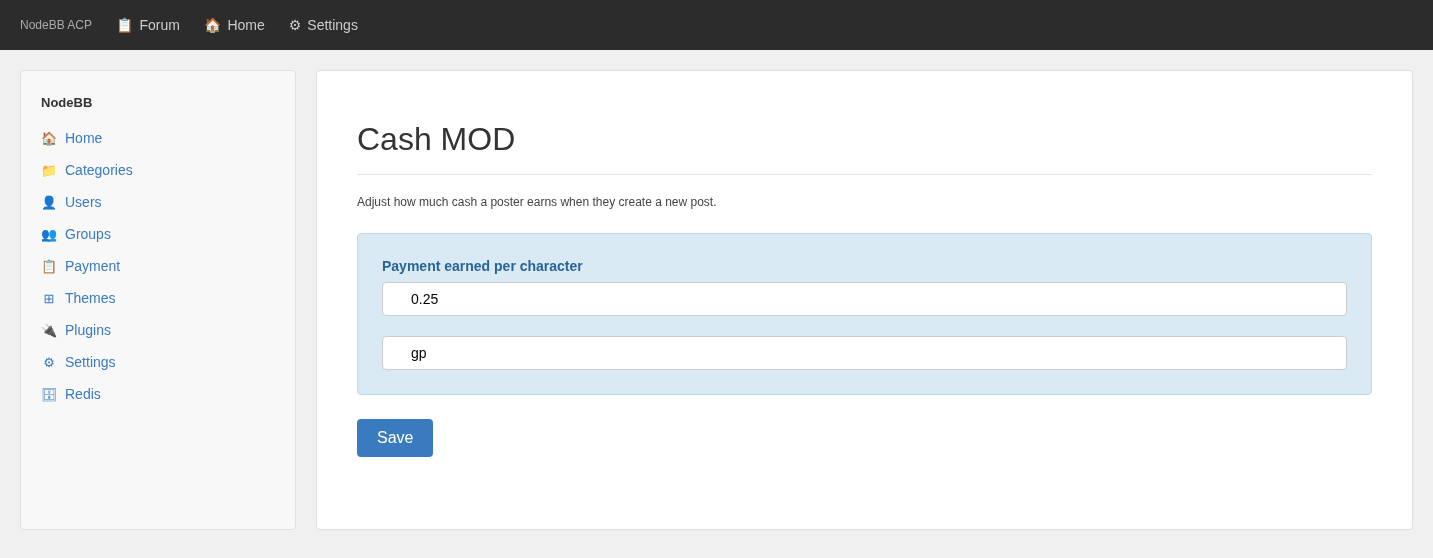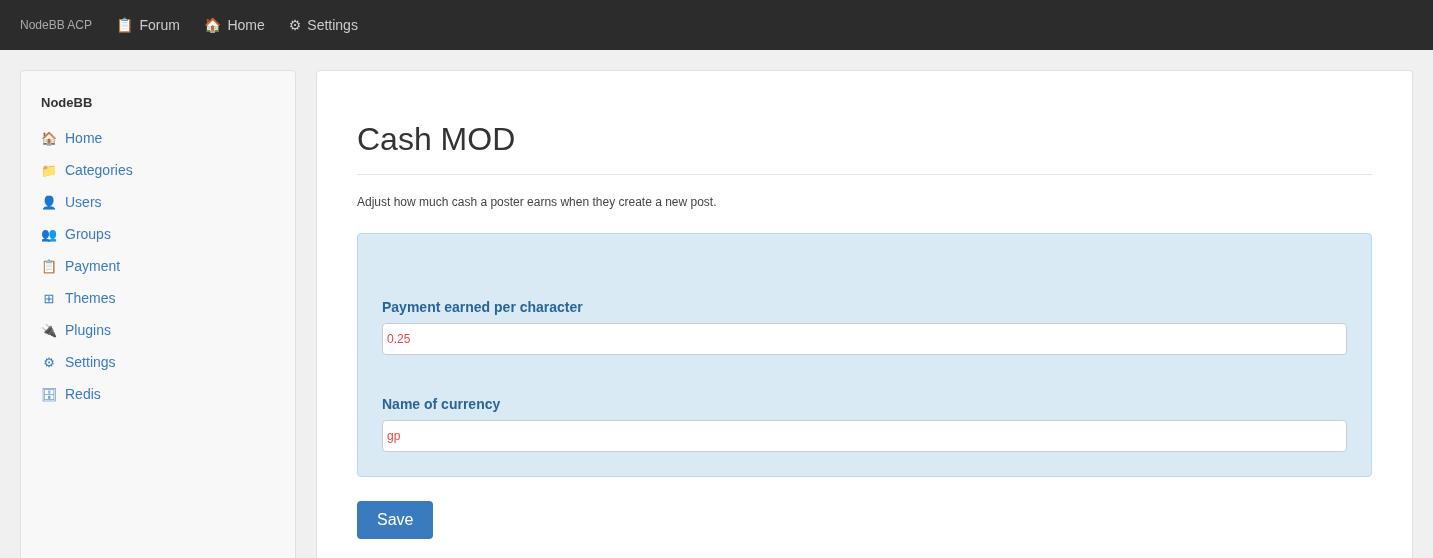--- a/index.html
+++ b/index.html
@@ -100,38 +100,37 @@
     
     .form-panel {
       background: #d9eaf5;
       border: 1px solid #b8d9ef;
       border-radius: 4px;
       padding: 24px;
       margin-bottom: 24px;
     }
     .form-group {
       margin-bottom: 20px;
-      margin-top: 41px;
     }
     .form-group:last-child { margin-bottom: 0; }
     .form-label {
       display: block;
       font-size: 14px;
       font-weight: 700;
       color: #2a6496;
       margin-bottom: 8px;
     }
     .form-input {
       width: 100%;
-      padding: 8px 4px;
-      font-size: 12px;
+      padding: 8px 28px;
+      font-size: 14px;
       border: 1px solid #ccc;
       border-radius: 4px;
       background: #fff;
-      color: #ef4444;
+      color: #000000;
       outline: none;
     }
 
     
     .btn-save {
       background-color: #3a7bbf;
       color: #fff;
       border: none;
       padding: 10px 20px;
       font-size: 16px;
@@ -206,21 +205,20 @@
     <h1 class="page-title">Cash MOD</h1>
     <hr class="page-divider">
     <p class="page-description">Adjust how much cash a poster earns when they create a new post.</p>
 
     <div class="form-panel">
       <div class="form-group">
         <label class="form-label">Payment earned per character</label>
         <input class="form-input" type="text" value="0.25" style="">
       </div>
       <div class="form-group">
-        <label class="form-label">Name of currency</label>
         <input class="form-input" type="text" value="gp" style="">
       </div>
     </div>
 
     <button class="btn-save">Save</button>
   </main>
 
 </div>
 
 </body></html>

